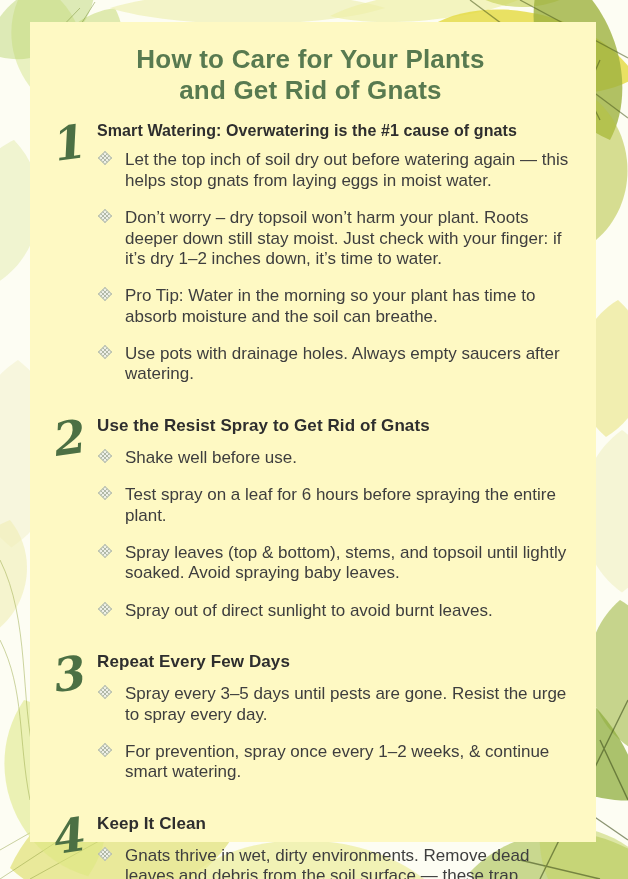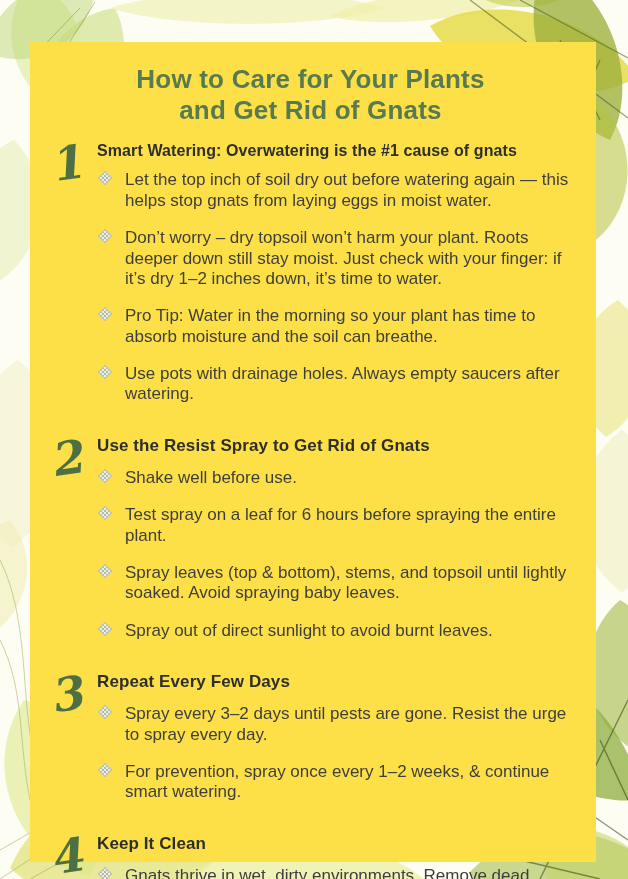--- a/index.html
+++ b/index.html
@@ -3,22 +3,22 @@
 <meta charset="utf-8">
 <style>
   html,body{margin:0;padding:0;}
   body{
     width:628px;height:879px;position:relative;overflow:hidden;
     font-family:"Liberation Sans", sans-serif;
     background:#fdfdf3;
   }
   .leaf-bg{position:absolute;inset:0;width:628px;height:879px;}
   .card{
-    position:absolute;left:30px;top:42px;width:566px;height:820px;
-    background:#fde047;box-sizing:border-box;
+    position:absolute;left:30px;top:22px;width:566px;height:820px;
+    background:#fef9c3;box-sizing:border-box;
     padding:20px 18px 0 13px;
   }
   .title{
     text-align:center;color:#587a50;font-weight:bold;
     font-size:26px;line-height:1.18;margin:2px 0 16px 0;
     letter-spacing:0.2px;
   }
   .sections{display:block;}
   .section{display:flex;margin-bottom:14px;}
   .num-col{flex:none;width:54px;text-align:center;}
@@ -152,21 +152,21 @@
           </ul>
         </div>
       </div>
       <div class="section">
         <div class="num-col"><span class="script-num">3</span></div>
         <div class="sec-body">
           <div class="sec-heading">Repeat Every Few Days</div>
           <ul class="bullets">
             <li class="bullet">
               <span class="diamond"></span>
-              <span class="bullet-text">Spray every 3–2 days until pests are gone. Resist the urge to spray every day.</span>
+              <span class="bullet-text">Spray every 3–5 days until pests are gone. Resist the urge to spray every day.</span>
             </li>
             <li class="bullet">
               <span class="diamond"></span>
               <span class="bullet-text">For prevention, spray once every 1–2 weeks, &amp; continue smart watering.</span>
             </li>
           </ul>
         </div>
       </div>
       <div class="section">
         <div class="num-col"><span class="script-num">4</span></div>

